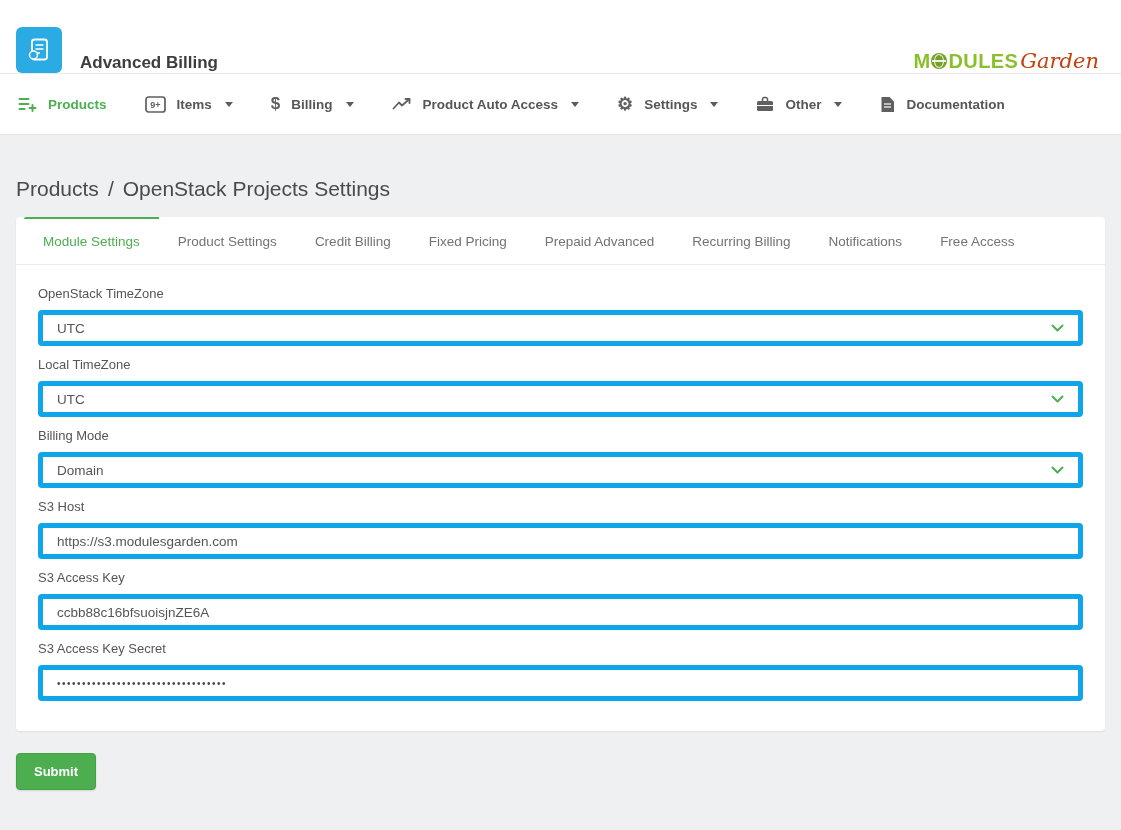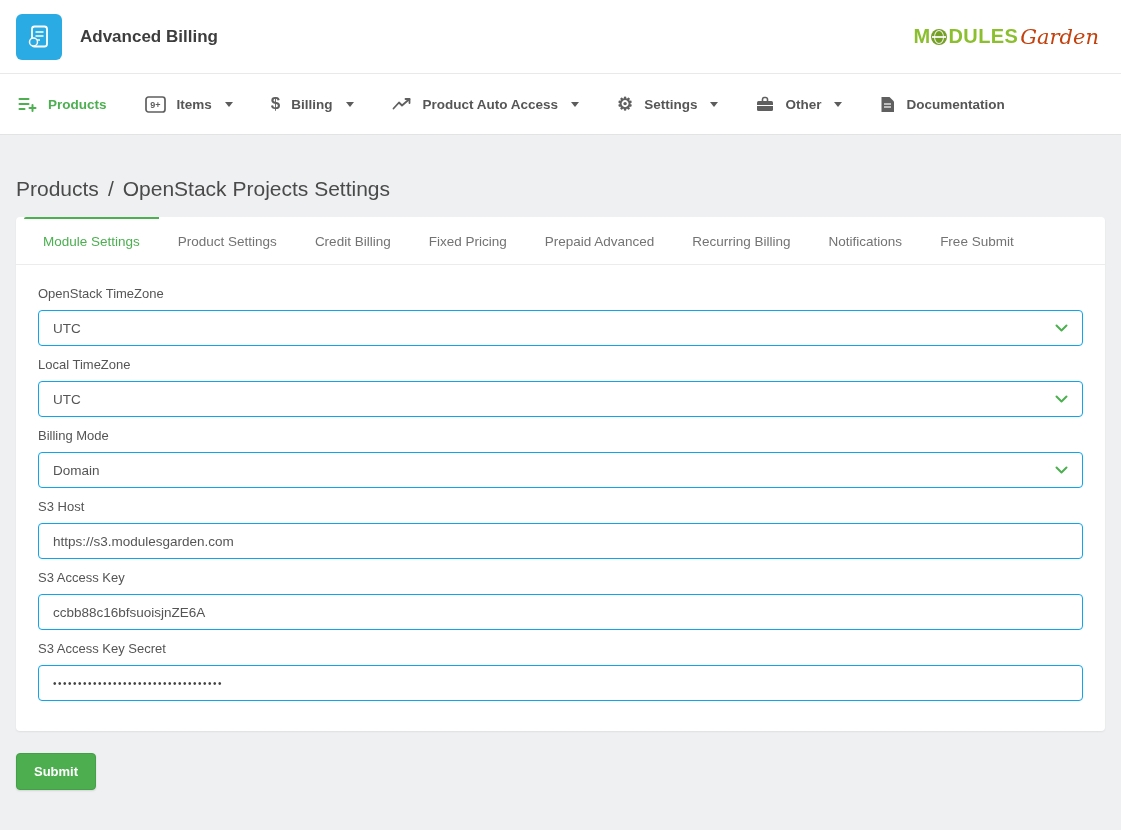--- a/index.html
+++ b/index.html
@@ -7,21 +7,21 @@
   body {
     background:#eef0f2;
     font-family:"Liberation Sans", sans-serif;
     color:#444;
     width:1121px;
   }
 
   
   .header {
     background:#fff; height:74px;
-    display:flex; align-items:center;
+    display:flex; align-items:flex-end;
     padding:0 22px 0 16px;
     border-bottom:1px solid #e9e9e9;
   }
   .app-icon {
     width:46px; height:46px; border-radius:6px;
     background:#2aabe4;
     display:flex; align-items:center; justify-content:center;
     cursor:pointer; flex:0 0 auto;
   }
   .app-title { margin-left:18px; font-size:17px; font-weight:700; color:#3d3d3d; }
@@ -88,21 +88,21 @@
   .tab.active::before {
     content:""; position:absolute; top:0; left:0; right:0; height:2px;
     background:#4caf50; border-top-left-radius:4px;
   }
 
   
   .form { padding:10px 22px 30px; }
   .field-label { display:block; margin:11px 0 9px; font-size:13px; color:#555; }
   .text-input, .select-box {
     width:100%; height:36px;
-    border:1px solid #0ea5e9; border-radius:4px;
+    border:5px solid #0ea5e9; border-radius:4px;
     background:#fff; font-size:13.5px; color:#555;
     padding:11px 14px; font-family:"Liberation Sans", sans-serif;
   }
   .text-input { outline:none; }
   .text-input.password { font-size:10px; letter-spacing:1.5px; color:#444; }
   .select-box {
     display:flex; align-items:center; justify-content:space-between;
     cursor:pointer;
   }
   .select-chevron { display:flex; align-items:center; }
@@ -212,21 +212,21 @@
   <div class="card">
 
     <div class="tabs">
       <div class="tab active">Module Settings</div>
       <div class="tab">Product Settings</div>
       <div class="tab">Credit Billing</div>
       <div class="tab">Fixed Pricing</div>
       <div class="tab">Prepaid Advanced</div>
       <div class="tab">Recurring Billing</div>
       <div class="tab">Notifications</div>
-      <div class="tab">Free Submit</div>
+      <div class="tab">Free Access</div>
     </div>
 
     <div class="form">
 
       <div class="field">
         <label class="field-label">OpenStack TimeZone</label>
         <div class="select-box">
           <span>UTC</span>
           <span class="select-chevron">
             <svg width="13" height="8" viewBox="0 0 13 8" fill="none" stroke="#4caf50" stroke-width="2" stroke-linecap="round" stroke-linejoin="round">

